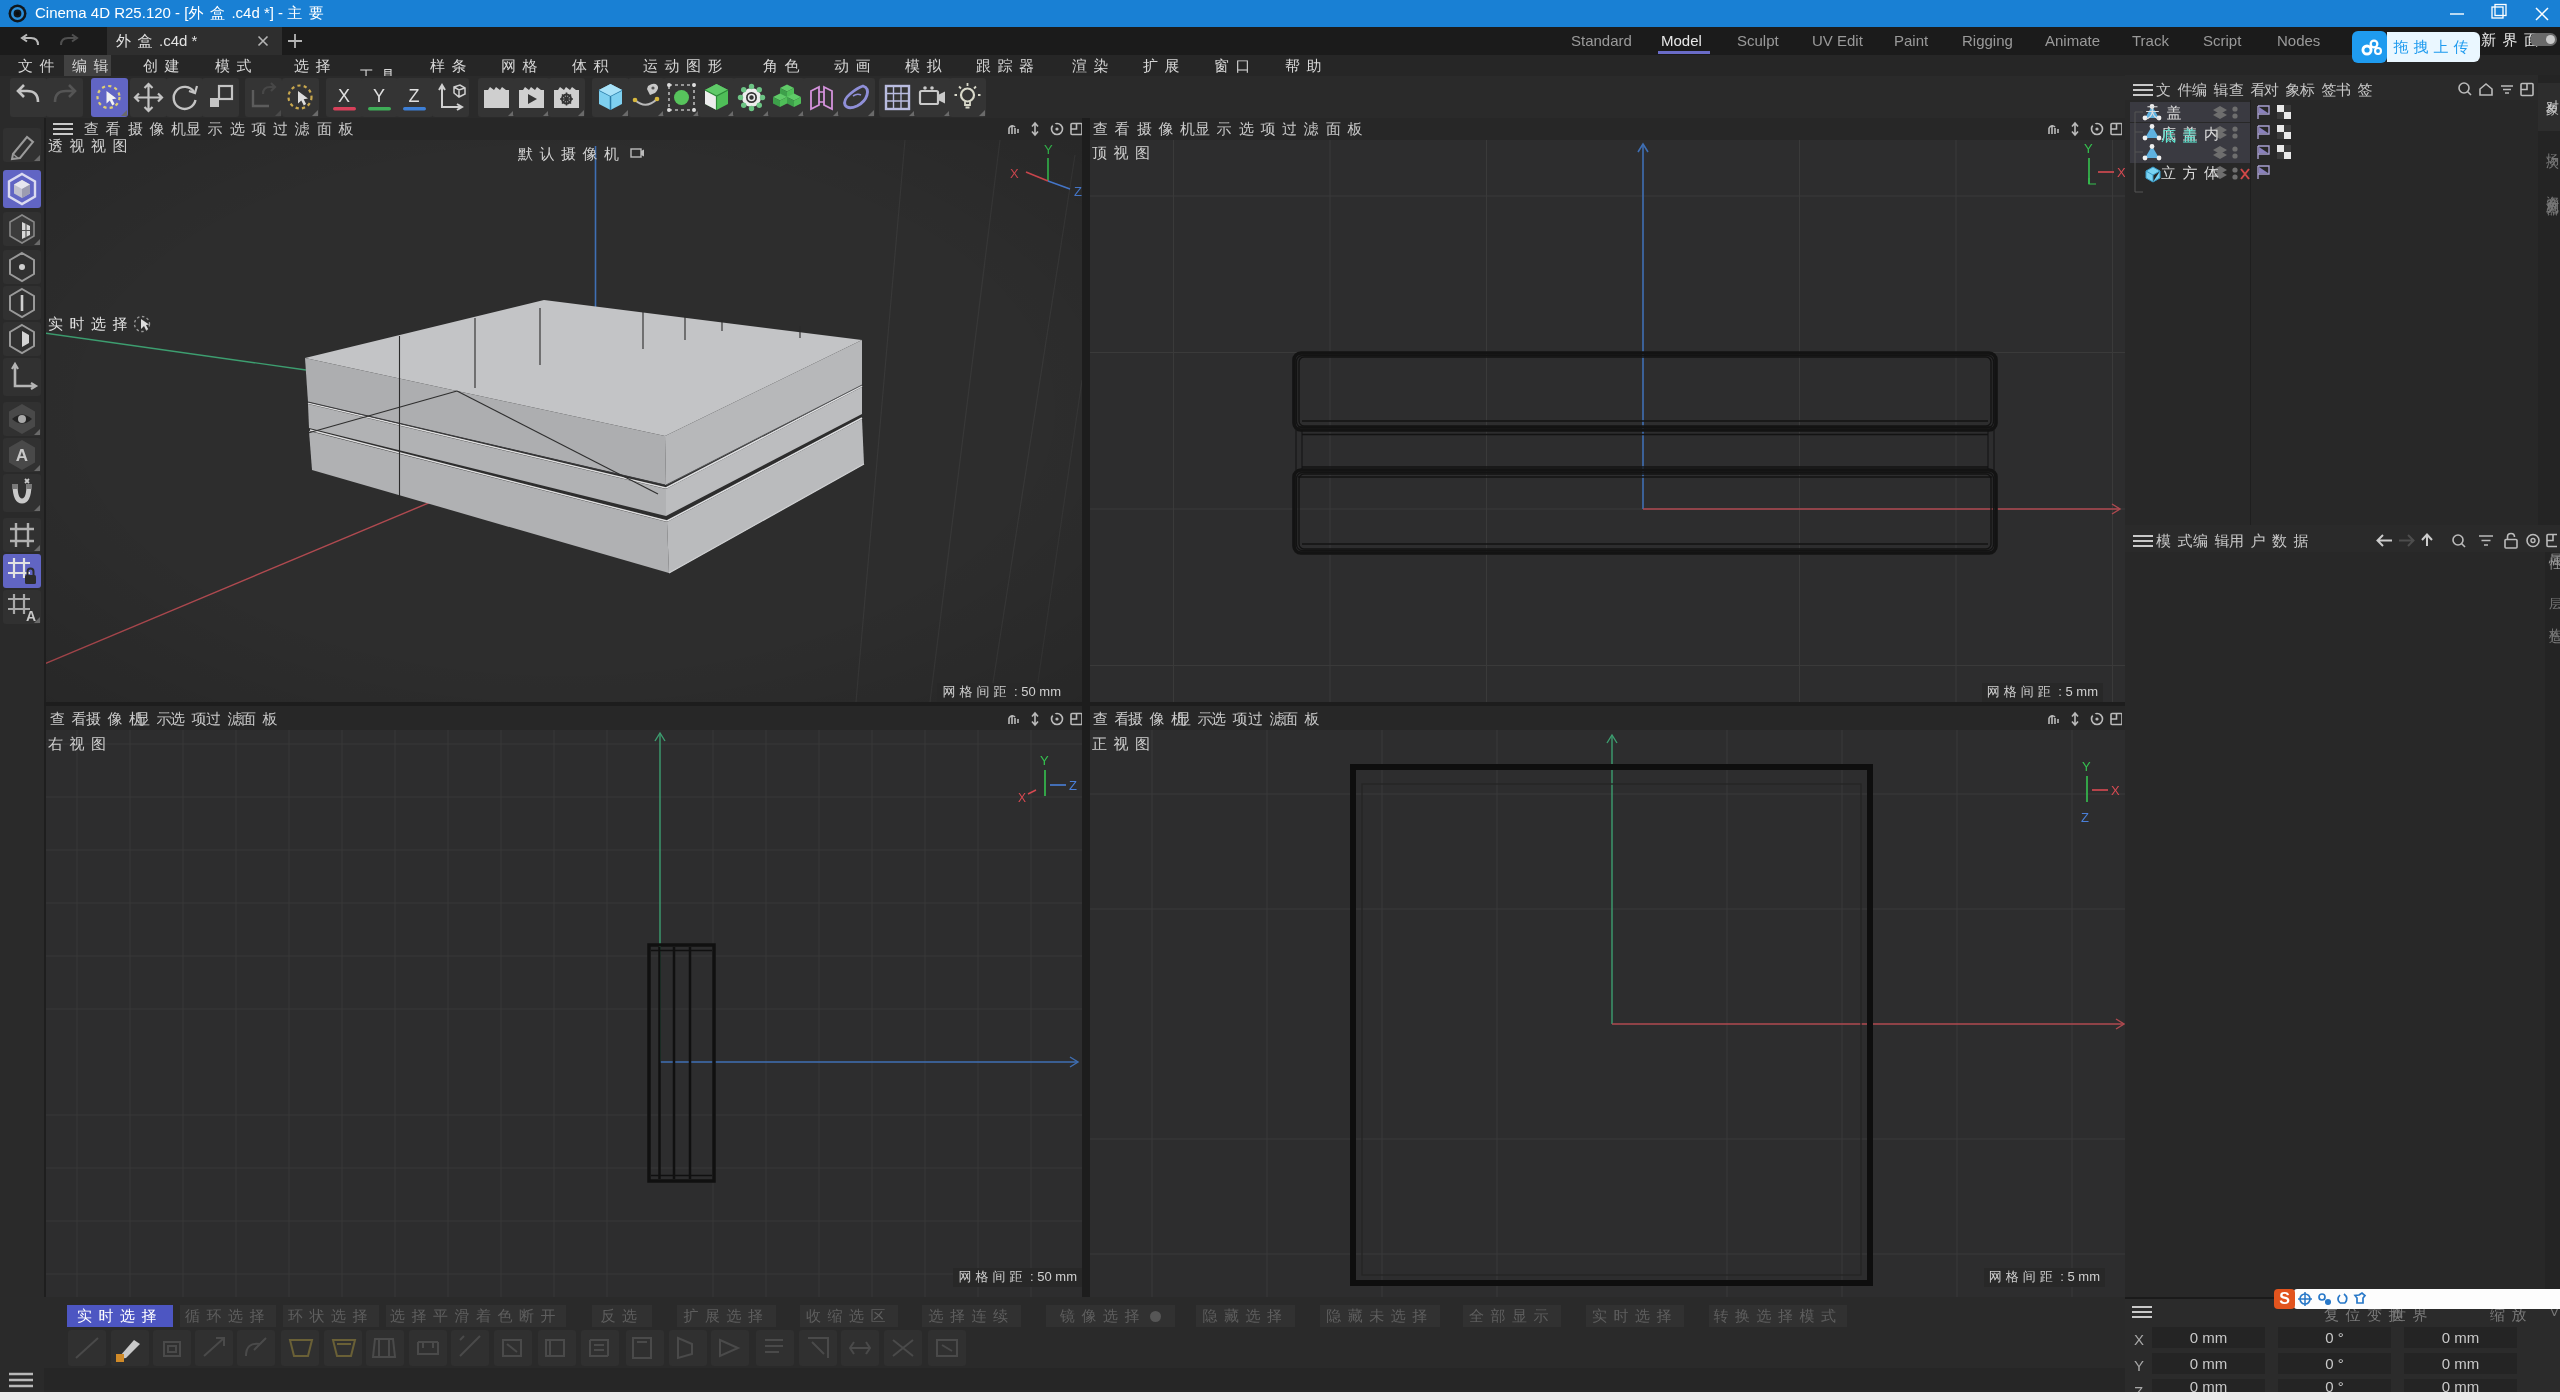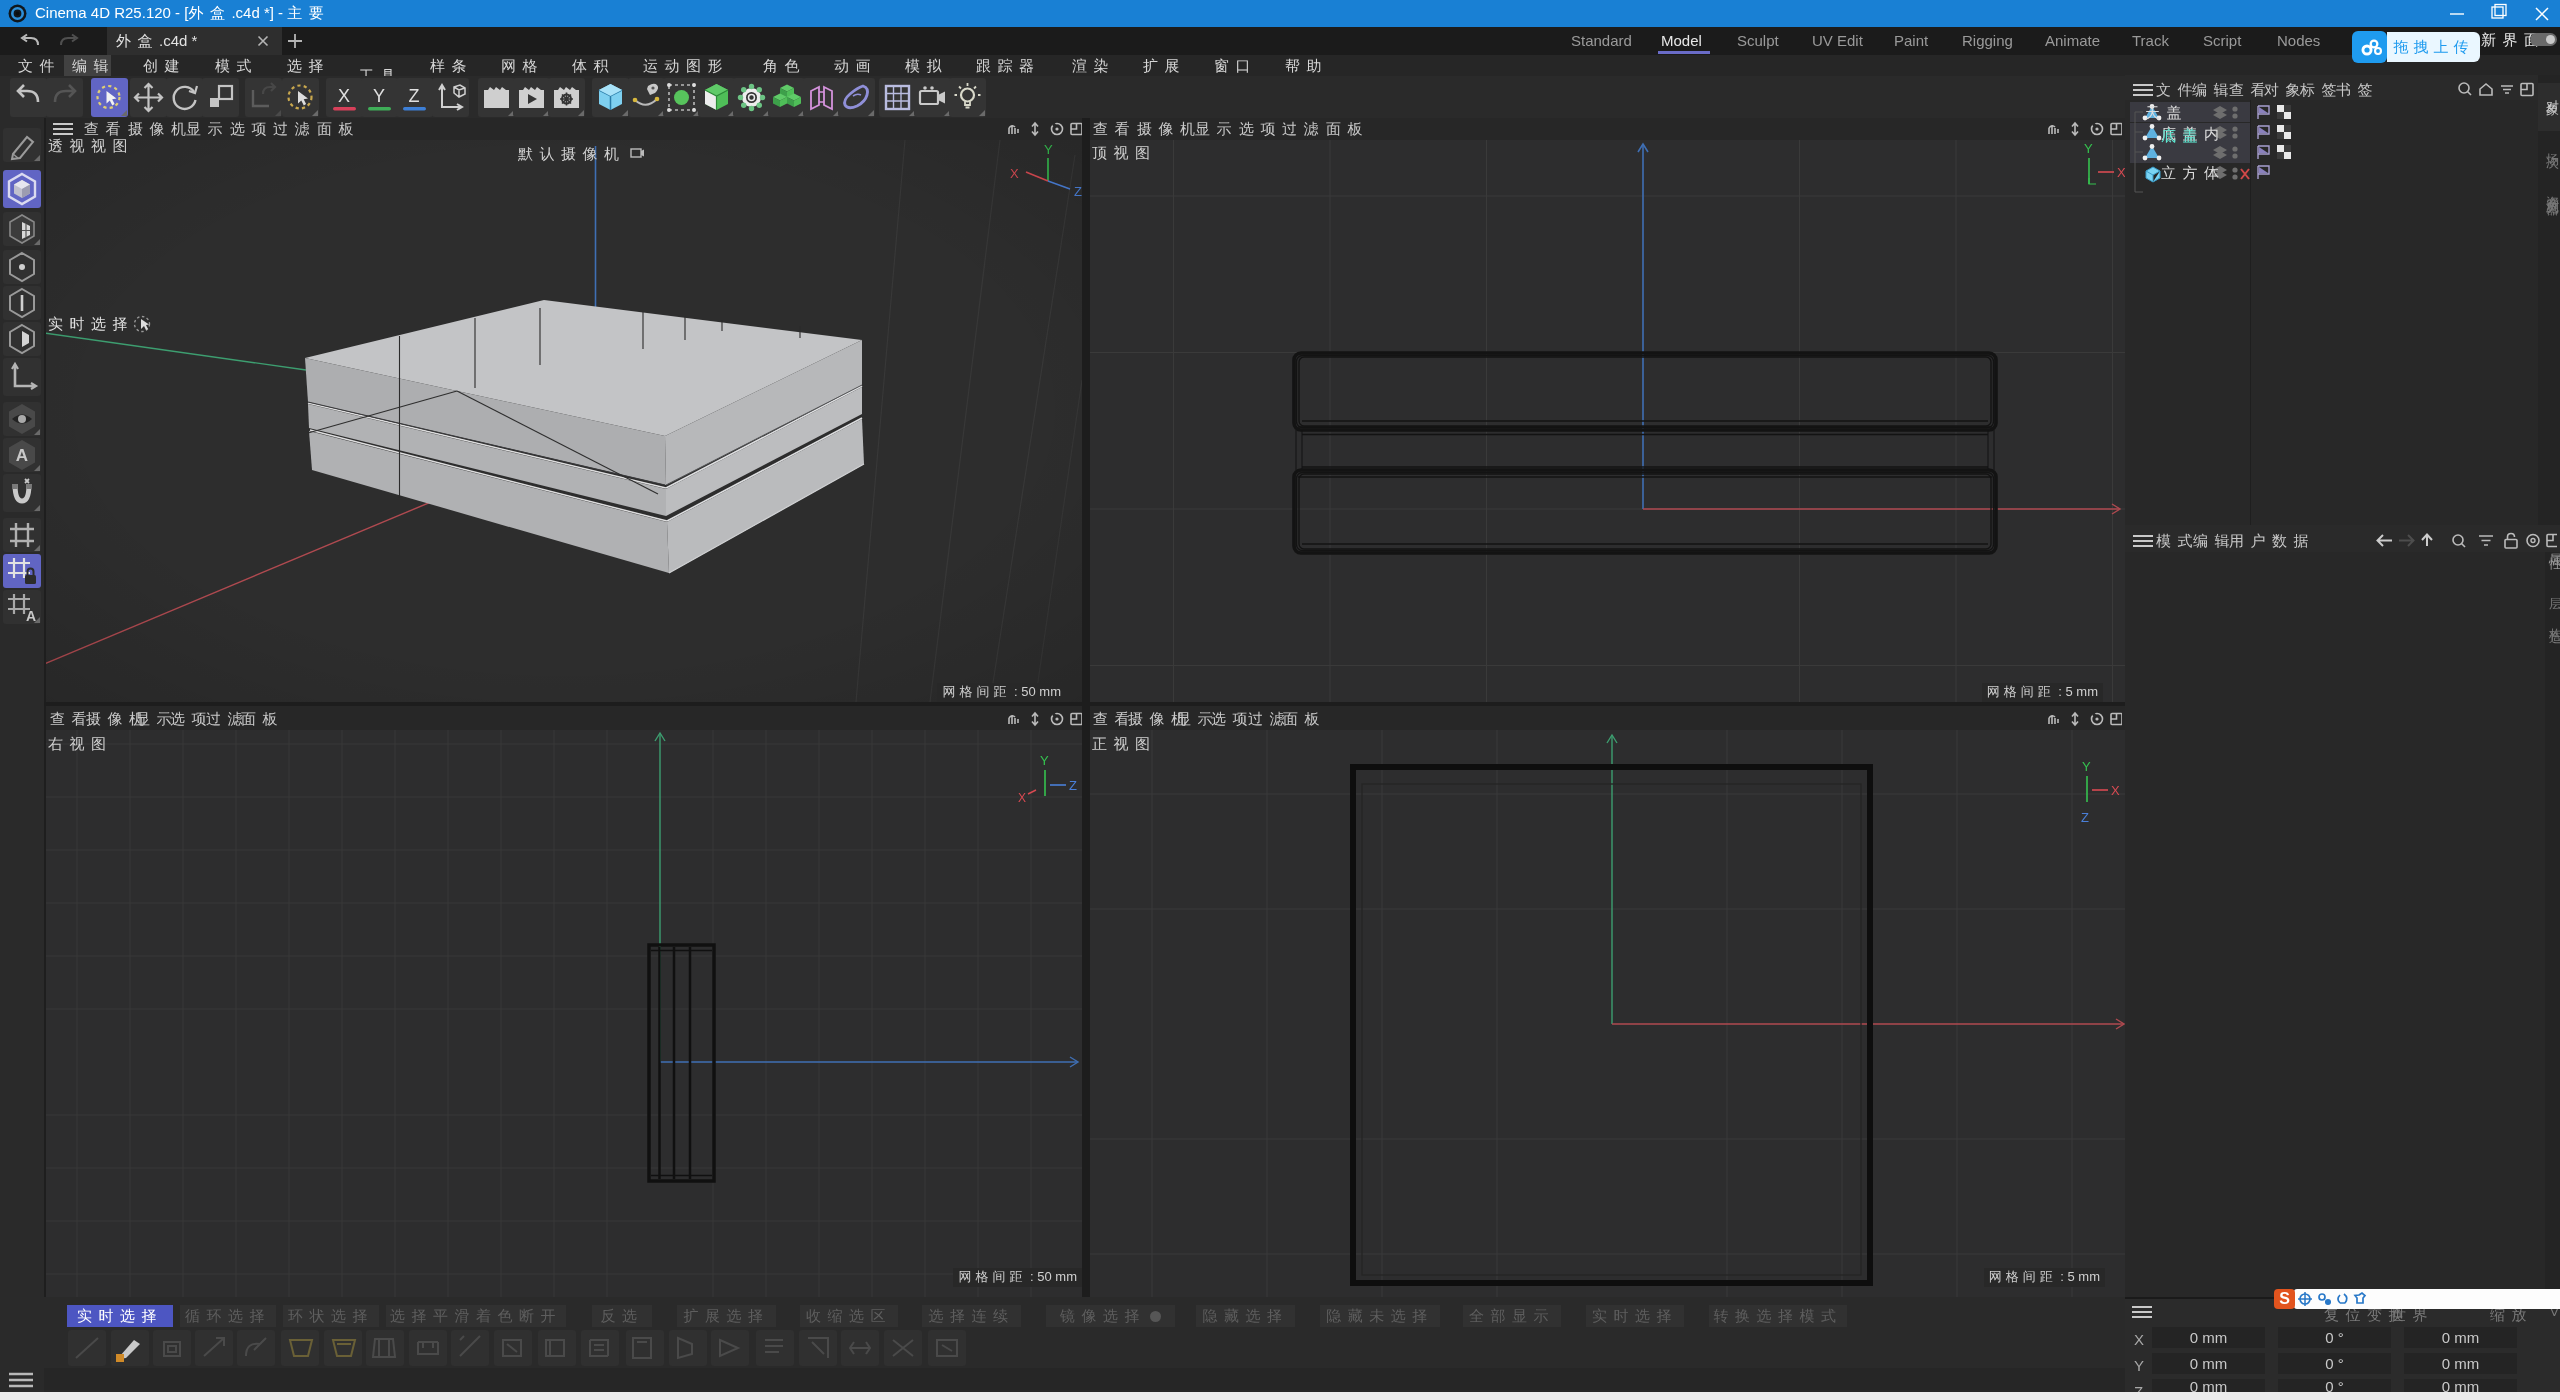--- a/index.html
+++ b/index.html
@@ -57,21 +57,21 @@
   <span class="abs" style="left:2203px;top:5px;color:#9a9a9a">Script</span>
   <span class="abs" style="left:2277px;top:5px;color:#9a9a9a">Nodes</span>
 </div>
 
 <div class="abs" style="left:0;top:55px;width:2560px;height:21px;background:#262626;color:#d6d6d6;">
   <span class="abs c" style="left:18px;top:2px">文件</span>
   <div class="abs" style="left:64px;top:0;width:47px;height:21px;background:#414141"></div>
   <span class="abs c" style="left:72px;top:2px">编辑</span>
   <span class="abs c" style="left:143px;top:2px">创建</span>
   <span class="abs c" style="left:215px;top:2px">模式</span>
-  <span class="abs c" style="left:287px;top:2px">选择</span>
+  <span class="abs c" style="left:294px;top:2px">选择</span>
   <span class="abs c" style="left:359px;top:12px">工具</span>
   <span class="abs c" style="left:430px;top:2px">样条</span>
   <span class="abs c" style="left:501px;top:2px">网格</span>
   <span class="abs c" style="left:572px;top:2px">体积</span>
   <span class="abs c" style="left:643px;top:2px">运动图形</span>
   <span class="abs c" style="left:763px;top:2px">角色</span>
   <span class="abs c" style="left:834px;top:2px">动画</span>
   <span class="abs c" style="left:905px;top:2px">模拟</span>
   <span class="abs c" style="left:976px;top:2px">跟踪器</span>
   <span class="abs c" style="left:1072px;top:2px">渲染</span>

